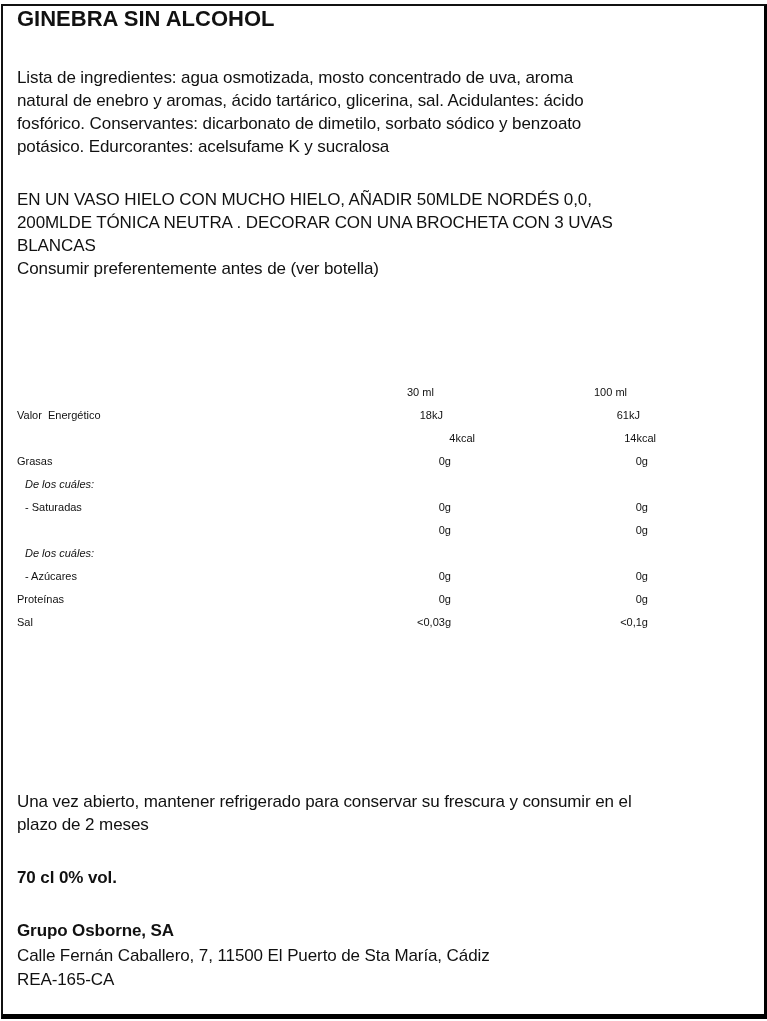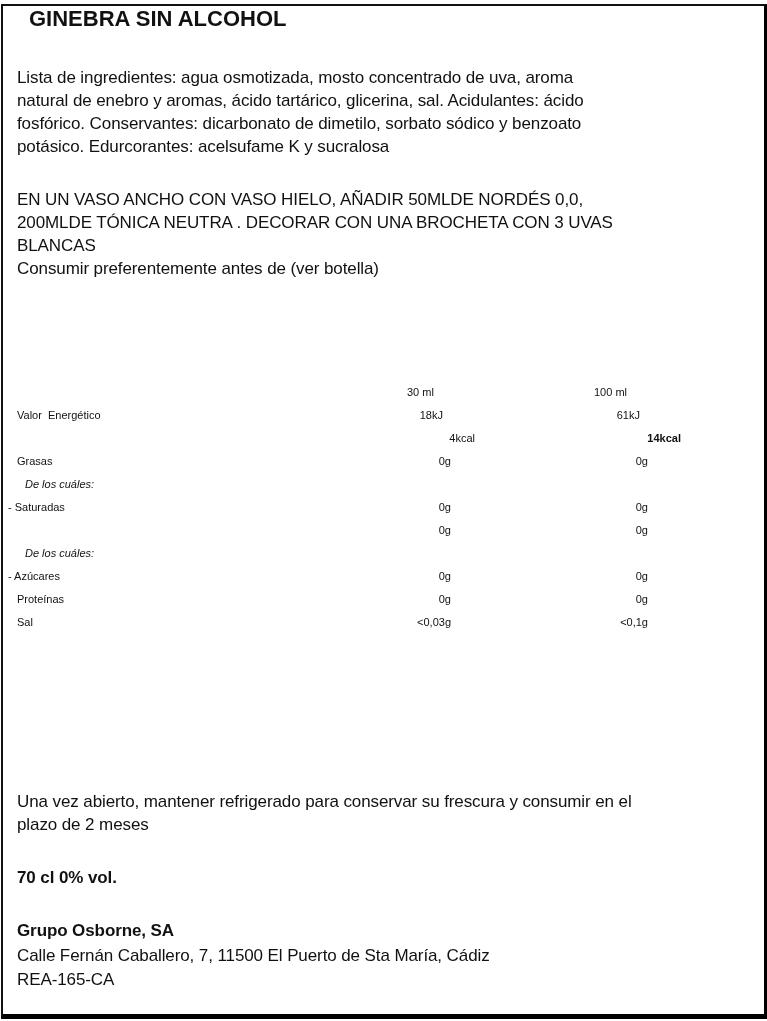--- a/index.html
+++ b/index.html
@@ -2,52 +2,52 @@
 <html><head>
 <meta charset="utf-8">
 <style>
   html, body { margin: 0; padding: 0; background: #ffffff; }
   body { width: 767px; height: 1021px; position: relative; overflow: hidden;
          font-family: "Liberation Sans", sans-serif; color: #111111; }
   .frame { position: absolute; left: 1px; top: 4px; width: 761px; height: 1008px;
            border-left: 2px solid #111; border-top: 2px solid #111;
            border-right: 4px solid #000; border-bottom: 5px solid #000; box-sizing: content-box; }
   .t { position: absolute; left: 17px; font-size: 17px; line-height: 23px; white-space: nowrap; letter-spacing: -0.1px; margin-top: 27px; }
-  .title { position: absolute; left: 17px; top: 5px; font-size: 22px; font-weight: bold; line-height: 28px; white-space: nowrap; margin-left: 12px; }
+  .title { position: absolute; left: 17px; top: 5px; font-size: 22px; font-weight: bold; line-height: 28px; white-space: nowrap; }
   .bold { font-weight: bold; }
   .nut { position: absolute; left: 0; top: 381px; width: 767px; }
   .nut .row { position: absolute; left: 0; height: 23px; width: 767px; font-size: 11px; line-height: 23px; }
   .nut .lbl { position: absolute; left: 17px; white-space: nowrap; }
   .nut .lbl.ind1 { left: 25px; font-style: italic; }
-  .nut .lbl.ind2 { left: 8px; text-align: center; }
+  .nut .lbl.ind2 { left: 25px; text-align: center; }
   .nut .v1 { position: absolute; right: 316px; text-align: center; white-space: nowrap; }
   .nut .v2 { position: absolute; right: 119px; text-align: center; white-space: nowrap; }
   .nut .h1 { position: absolute; left: 407px; white-space: nowrap; }
   .nut .h2 { position: absolute; left: 594px; white-space: nowrap; }
   .nut .kj1 { right: 324px; }
   .nut .kj2 { right: 127px; }
   .nut .kc1 { right: 292px; }
-  .nut .kc2 { right: 86px; font-weight: bold; }
+  .nut .kc2 { right: 111px; }
 </style>
 </head>
 <body>
 
 <div class="frame"></div>
 
 <div class="title">GINEBRA SIN ALCOHOL</div>
 
 <div>
   <div class="t" style="top:39px">Lista de ingredientes: agua osmotizada, mosto concentrado de uva, aroma</div>
   <div class="t" style="top:62px">natural de enebro y aromas, ácido tartárico, glicerina, sal. Acidulantes: ácido</div>
   <div class="t" style="top:85px">fosfórico. Conservantes: dicarbonato de dimetilo, sorbato sódico y benzoato</div>
   <div class="t" style="top:108px">potásico. Edurcorantes: acelsufame K y sucralosa</div>
 </div>
 
 <div>
-  <div class="t" style="top:161px">EN UN VASO ANCHO CON VASO HIELO, AÑADIR 50MLDE NORDÉS 0,0,</div>
+  <div class="t" style="top:161px">EN UN VASO HIELO CON MUCHO HIELO, AÑADIR 50MLDE NORDÉS 0,0,</div>
   <div class="t" style="top:184px">200MLDE TÓNICA NEUTRA . DECORAR CON UNA BROCHETA CON 3 UVAS</div>
   <div class="t" style="top:207px">BLANCAS</div>
 </div>
 
 <div class="t" style="top:230px">Consumir preferentemente antes de (ver botella)</div>
 
 <div class="nut">
   <div class="row" style="top:0px">
     <span class="h1">30 ml</span>
     <span class="h2">100 ml</span>

